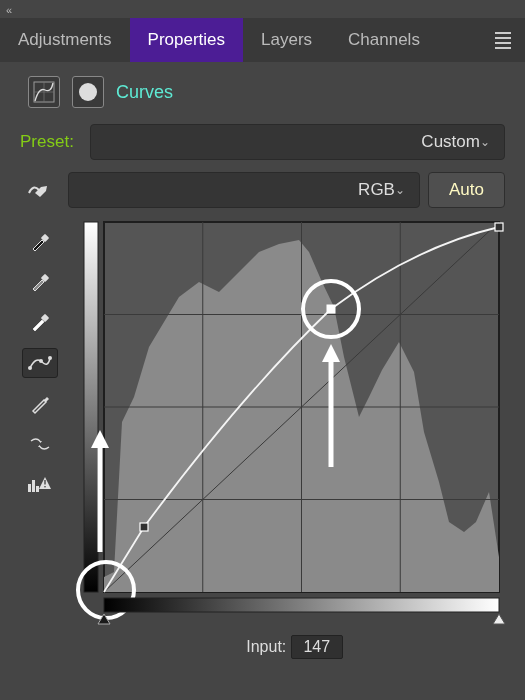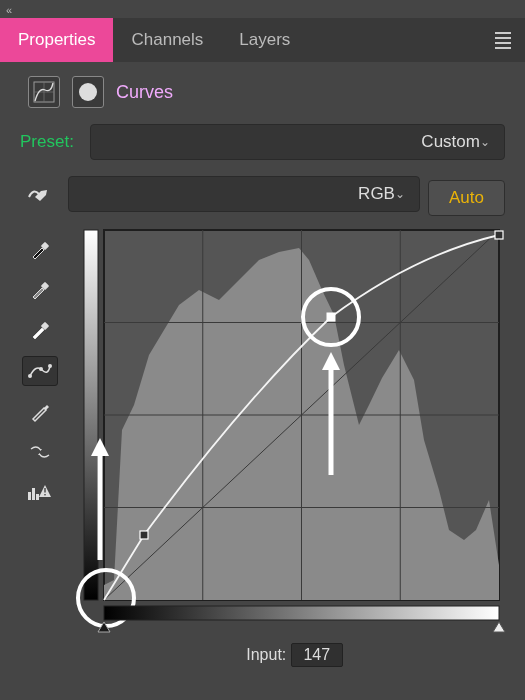--- a/index.html
+++ b/index.html
@@ -1,53 +1,54 @@
 <!DOCTYPE html>
 <html><head>
 <meta charset="utf-8">
 <style>
   html,body{margin:0;padding:0;background:#828282;font-family:-apple-system,Helvetica,Arial,sans-serif;color:#ddd;font-size:15px;-webkit-font-smoothing:antialiased;}
   .panel{width:525px;height:700px;background:#454545;position:relative;overflow:hidden;}
   .chevrons{position:absolute;top:4px;left:6px;font-size:11px;color:#bbb;letter-spacing:-3px;}
   .tabs{display:flex;align-items:center;height:44px;margin-top:18px;background:#393939;padding-left:0;}
   .tab{padding:0 18px;height:44px;display:flex;align-items:center;color:#bbb;cursor:pointer;font-size:17px;}
-  .tab.active{background:#ec4899;color:#fff;}
+  .tab.active{background:#4c1d95;color:#fff;}
   .hamburger{margin-left:auto;margin-right:14px;display:flex;flex-direction:column;gap:3px;cursor:pointer;}
   .hamburger span{display:block;width:16px;height:2px;background:#ccc;}
   .subhead{display:flex;align-items:center;gap:12px;padding:14px 18px 8px 28px;}
   .iconbox{width:30px;height:30px;border:1px solid #888;border-radius:3px;display:flex;align-items:center;justify-content:center;background:#3a3a3a;}
   .iconbox.mask{background:#3a3a3a;}
   .mask-circle{width:18px;height:18px;border-radius:50%;background:#ddd;}
-  .label{font-size:18px;color:#f0abfc;}
+  .label{font-size:18px;color:#5eead4;}
   .row{display:flex;align-items:center;gap:12px;padding:8px 20px 4px 20px;}
-  .row-label{color:#22c55e;font-size:17px;min-width:58px;}
+  .row-label{color:#84cc16;font-size:17px;min-width:58px;}
   .sel{flex:1;background:#353535;border:1px solid #2a2a2a;border-radius:4px;height:34px;display:flex;align-items:center;justify-content:flex-end;padding:0 14px;color:#ddd;cursor:pointer;font-size:17px;}
   .sel .chev{font-size:12px;color:#bbb;}
-  .btn{background:#4f4f4f;border:1px solid #2e2e2e;border-radius:4px;height:34px;padding:0 20px;color:#eab308;display:flex;align-items:center;cursor:pointer;font-size:17px;margin-top:8px;}
+  .btn{background:#4f4f4f;border:1px solid #2e2e2e;border-radius:4px;height:34px;padding:0 20px;color:#fef9c3;display:flex;align-items:center;cursor:pointer;font-size:17px;}
   .content{display:flex;padding:10px 20px 6px 20px;gap:24px;}
   .toolcol{display:flex;flex-direction:column;gap:12px;align-items:center;width:40px;padding-top:6px;}
   .tool{width:34px;height:28px;display:flex;align-items:center;justify-content:center;color:#ddd;border-radius:3px;cursor:pointer;}
   .tool.active{background:#353535;border:1px solid #222;}
   .curvewrap{flex:1;}
   .curvesvg{display:block;}
   .readout{display:flex;justify-content:center;gap:24px;align-items:center;padding:8px 0 0 0;font-size:16px;}
   .readout .fld{background:#303030;border:1px solid #222;padding:2px 8px;min-width:34px;text-align:center;display:inline-block;border-radius:2px;}
   svg{overflow:visible;}
 </style>
 </head>
 <body>
 
 <div class="panel">
 
   <div class="chevrons">«</div>
 
   <div class="tabs">
+    <div class="tab">Adjustments</div>
     <div class="tab active">Properties</div>
+    <div class="tab">Layers</div>
     <div class="tab">Channels</div>
-    <div class="tab">Layers</div>
     <div class="hamburger">
         <span></span>
         <span></span>
         <span></span>
         <span></span>
       </div>
   </div>
 
   <div class="subhead">
     <div class="iconbox">

